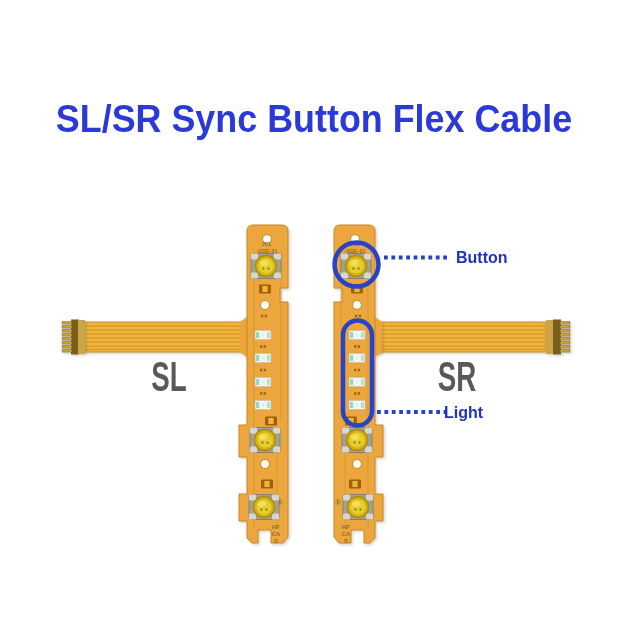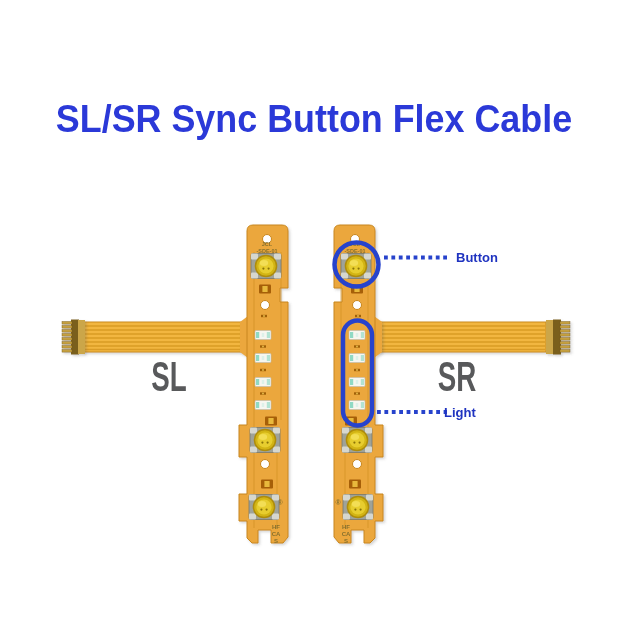--- a/index.html
+++ b/index.html
@@ -12,21 +12,21 @@
     font-size:39px;font-weight:800;letter-spacing:0px;color:#2B39D8;
     transform:scaleX(.92);transform-origin:50% 50%;white-space:nowrap;line-height:44px;
   }
   .side-label{
     position:absolute;width:100px;text-align:center;font-size:42px;line-height:42px;
     font-weight:800;color:#58595B;transform:scaleX(.66);transform-origin:50% 50%;
   }
   .sl-label{left:119px;top:356px;}
   .sr-label{left:407px;top:356px;}
   .callout-label{
-    position:absolute;font-size:13px;line-height:20px;font-weight:700;color:#1F33C0;
+    position:absolute;font-size:16px;line-height:20px;font-weight:700;color:#1F33C0;
     white-space:nowrap;
   }
   .button-label{left:456px;top:248px;}
   .light-label{left:444px;top:403px;}
   svg{position:absolute;left:0;top:0;}
   .pcb-text{fill:#86702E;font-family:"Liberation Sans",sans-serif;font-weight:700;}
 </style>
 </head>
 <body>
 

